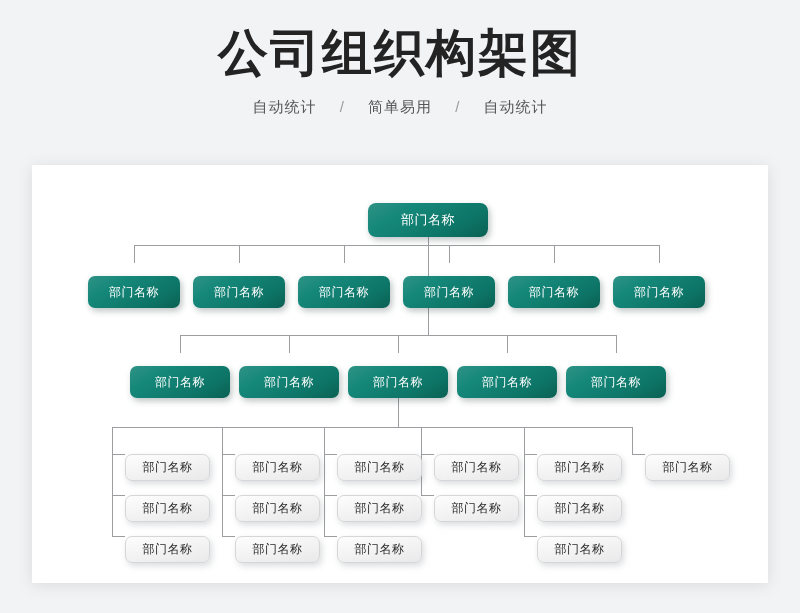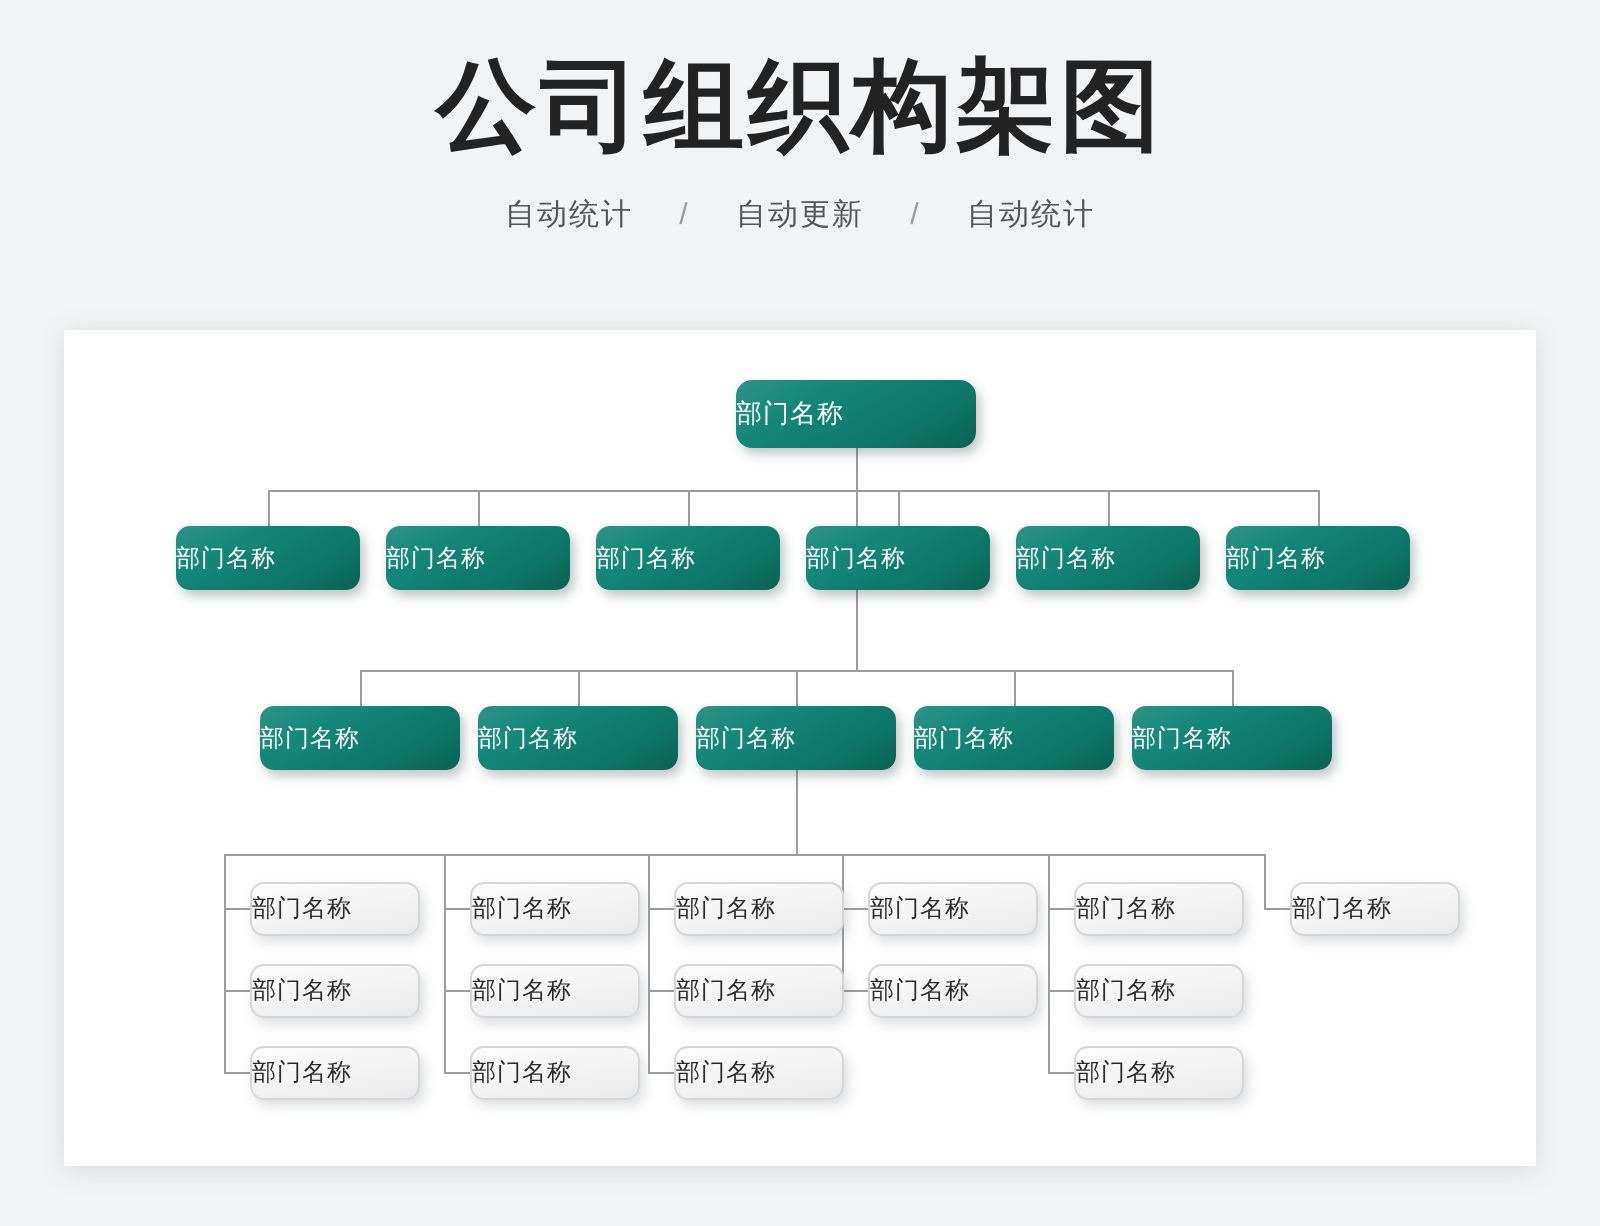--- a/index.html
+++ b/index.html
@@ -70,25 +70,26 @@
   }
   .ln.h { height: 1px; }
   .ln.v { width: 1px; }
 
   
   .node {
     position: absolute;
     box-sizing: border-box;
     display: flex;
     align-items: center;
-    justify-content: flex-start;
+    justify-content: center;
     font-size: 12px;
     letter-spacing: 0.5px;
     white-space: nowrap;
     user-select: none;
+    margin-top: 13px;
   }
 
   .node.teal {
     color: #ffffff;
     border-radius: 7px;
     background: linear-gradient(150deg, #2f9286 0%, #15887a 28%, #0d7567 72%, #0a6153 100%);
     box-shadow: 2px 3px 6px rgba(40,60,58,0.30);
   }
   .node.teal.root {
     font-size: 13px;
@@ -104,21 +105,21 @@
   }
 </style>
 </head>
 <body>
 
 <div class="header">
   <h1 class="page-title">公司组织构架图</h1>
   <div class="subtitle">
     <span>自动统计</span>
     <span class="sep">/</span>
-    <span>自动更新</span>
+    <span>简单易用</span>
     <span class="sep">/</span>
     <span>自动统计</span>
   </div>
 </div>
 
 <div class="card">
   <div class="chart" id="chart-root">
 
   <div class="ln v" style="left: 396px; top: 59px; height: 21px;"></div>
       <div class="ln h" style="left: 102px; top: 80px; width: 525px;"></div>

